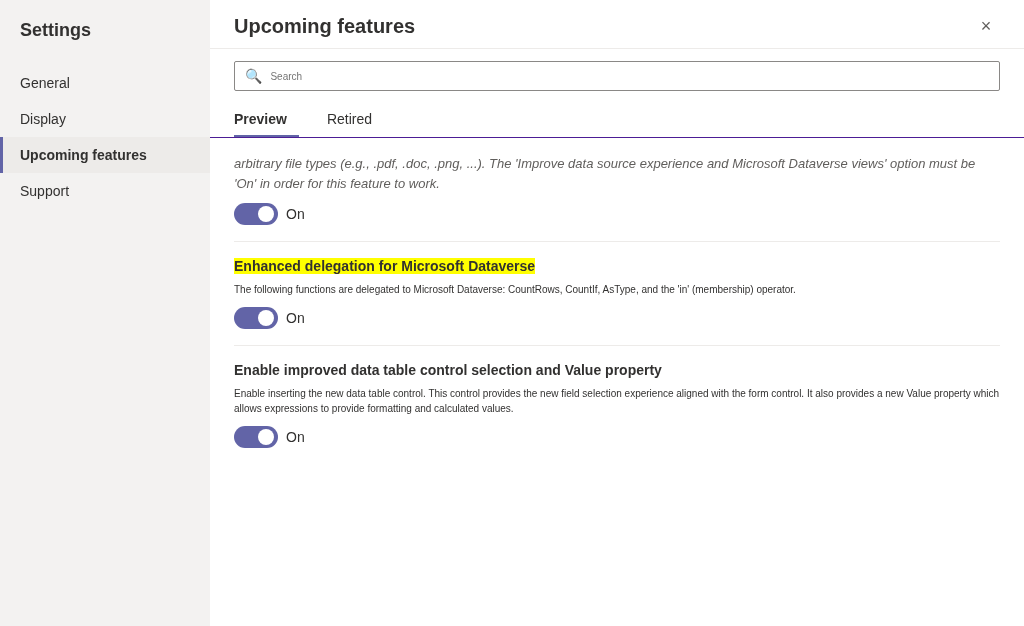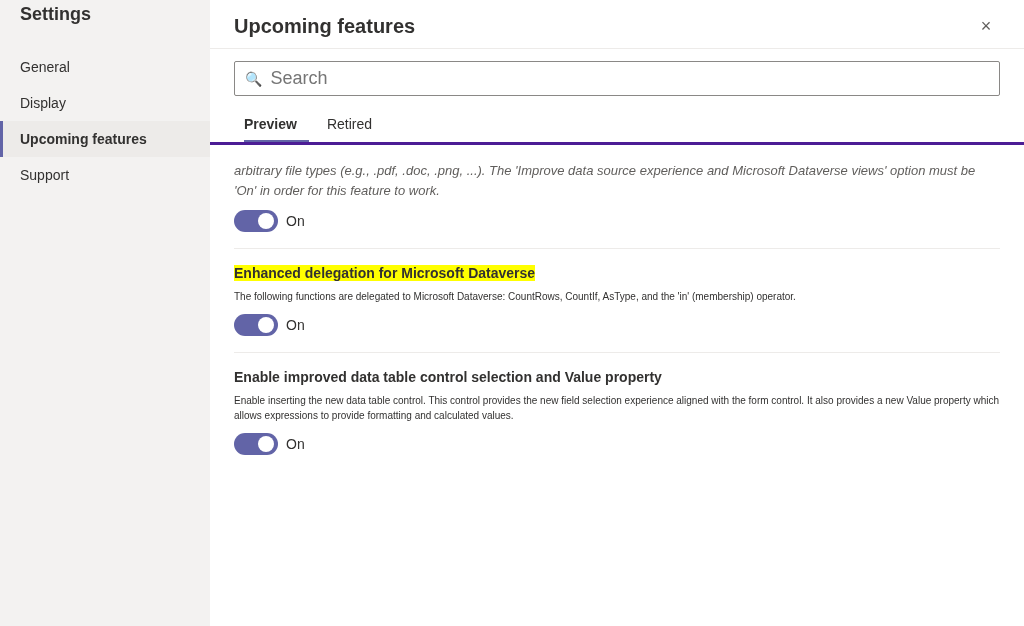--- a/index.html
+++ b/index.html
@@ -9,21 +9,21 @@
       display: flex;
       height: 626px;
       width: 1024px;
       overflow: hidden;
     }
 
     
     .sidebar {
       width: 210px;
       background: #f3f2f1;
-      padding: 4px 0;
+      padding: 20px 0;
       flex-shrink: 0;
     }
     .sidebar-title {
       font-size: 18px;
       font-weight: 600;
       color: #323130;
       padding: 0 20px 24px 20px;
     }
     .sidebar-item {
       padding: 10px 20px;
@@ -88,32 +88,32 @@
       width: 100%;
     }
     .search-icon {
       color: #605e5c;
       margin-right: 8px;
       font-size: 14px;
     }
     .search-input {
       border: none;
       outline: none;
-      font-size: 18px;
+      font-size: 10px;
       color: #323130;
       width: 100%;
       background: transparent;
     }
 
     
     .tabs {
       display: flex;
-      padding: 0 34px;
-      border-bottom: 3px solid #4c1d95;
-      gap: 2px;
+      padding: 0 24px;
+      border-bottom: 1px solid #4c1d95;
+      gap: 12px;
     }
     .tab {
       padding: 8px 12px 8px 0;
       margin-right: 16px;
       font-size: 14px;
       color: #323130;
       cursor: pointer;
       border-bottom: 2px solid transparent;
     }
     .tab.active {

